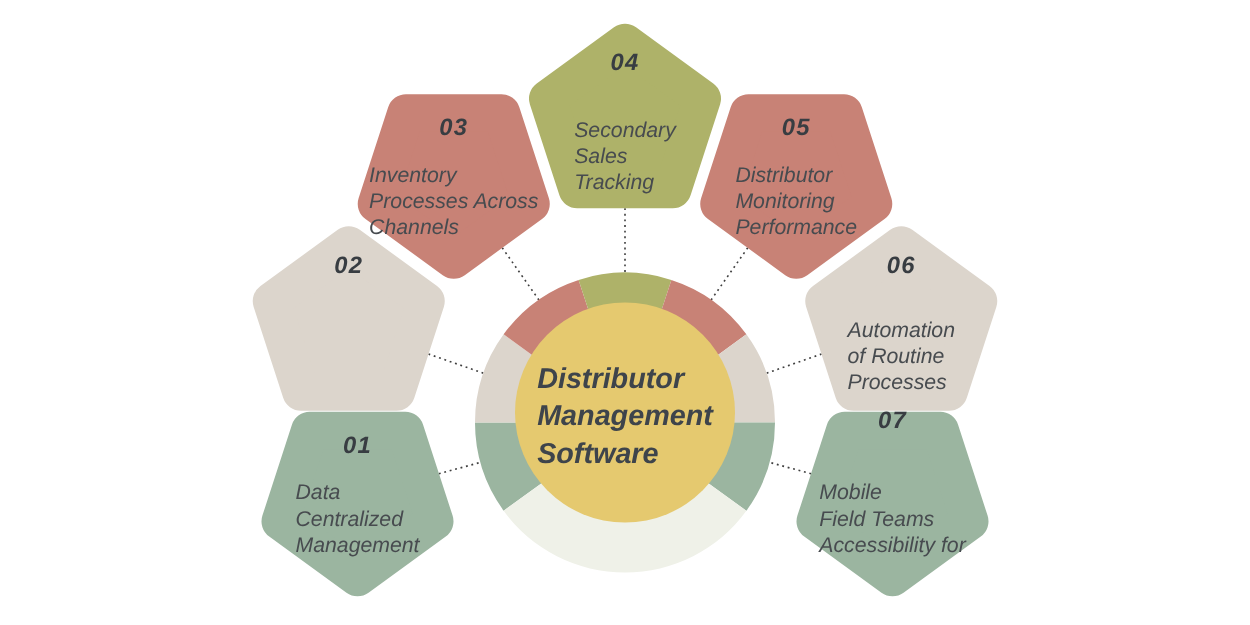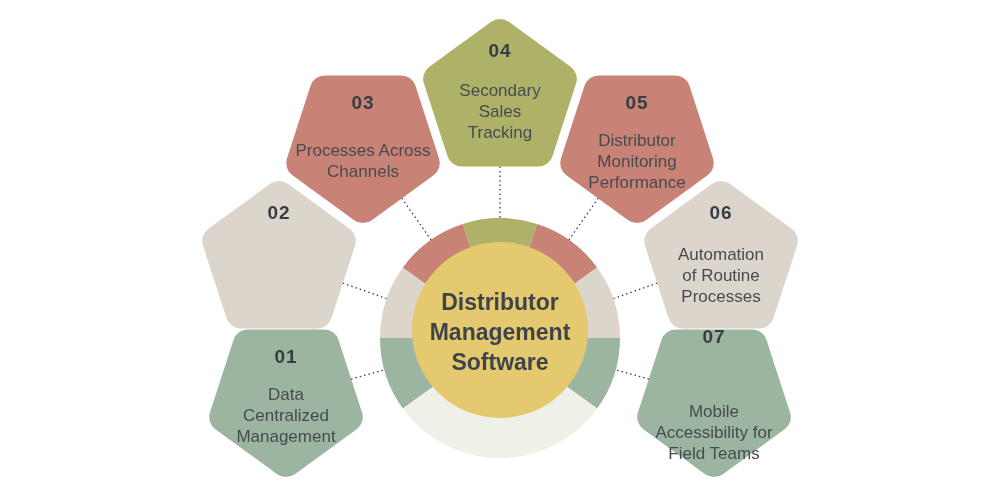--- a/index.html
+++ b/index.html
@@ -6,21 +6,21 @@
   .canvas{
     position:relative;
     width:1000px;height:500px;
     background:#ffffff;
     overflow:hidden;
     font-family:"Liberation Sans", sans-serif;
   }
   .canvas svg{position:absolute;left:0;top:0;}
   .pent{stroke-width:30px;stroke-linejoin:round;}
   .conn{fill:none;stroke-width:1.3px;stroke-dasharray:1.5 3;}
-  .overlay{position:absolute;transform:translate(-50%,-50%);text-align:center;white-space:nowrap;}
+  .overlay{position:absolute;transform:translate(-50%,-50%);white-space:nowrap;font-style:italic;}
   .num{
     font-size:19px;font-weight:bold;letter-spacing:1px;color:#383d42;
   }
   .label{font-size:17px;line-height:21px;color:#474b4f;}
   .label .line{display:block;}
   .hub-title{
     font-size:23px;font-weight:bold;line-height:30px;color:#3e444b;
   }
   .hub-title .line{display:block;}
 </style>
@@ -69,50 +69,51 @@
   <div class="overlay label" style="left:286px;top:415px">
     <span class="line">Data</span>
     <span class="line">Centralized</span>
     <span class="line">Management</span>
   </div>
 
   <div class="overlay num" style="left:279px;top:213px">02</div>
 
   <div class="overlay num" style="left:363px;top:103px">03</div>
   <div class="overlay label" style="left:363px;top:161px">
+    <span class="line">Inventory</span>
     <span class="line">Processes Across</span>
     <span class="line">Channels</span>
   </div>
 
   <div class="overlay num" style="left:500px;top:51px">04</div>
-  <div class="overlay label" style="left:500px;top:111px">
+  <div class="overlay label" style="left:500px;top:125px">
     <span class="line">Secondary</span>
     <span class="line">Sales</span>
     <span class="line">Tracking</span>
   </div>
 
   <div class="overlay num" style="left:637px;top:103px">05</div>
   <div class="overlay label" style="left:637px;top:161px">
     <span class="line">Distributor</span>
     <span class="line">Monitoring</span>
     <span class="line">Performance</span>
   </div>
 
   <div class="overlay num" style="left:721px;top:213px">06</div>
-  <div class="overlay label" style="left:721px;top:275px">
+  <div class="overlay label" style="left:721px;top:285px">
     <span class="line">Automation</span>
     <span class="line">of Routine</span>
     <span class="line">Processes</span>
   </div>
 
   <div class="overlay num" style="left:714px;top:337px">07</div>
-  <div class="overlay label" style="left:714px;top:432px">
+  <div class="overlay label" style="left:714px;top:415px">
     <span class="line">Mobile</span>
+    <span class="line">Field Teams</span>
     <span class="line">Accessibility for</span>
-    <span class="line">Field Teams</span>
   </div>
 
   <div class="overlay hub-title" style="left:500px;top:332px">
     <span class="line">Distributor</span>
     <span class="line">Management</span>
     <span class="line">Software</span>
   </div>
 
 </div>
 

